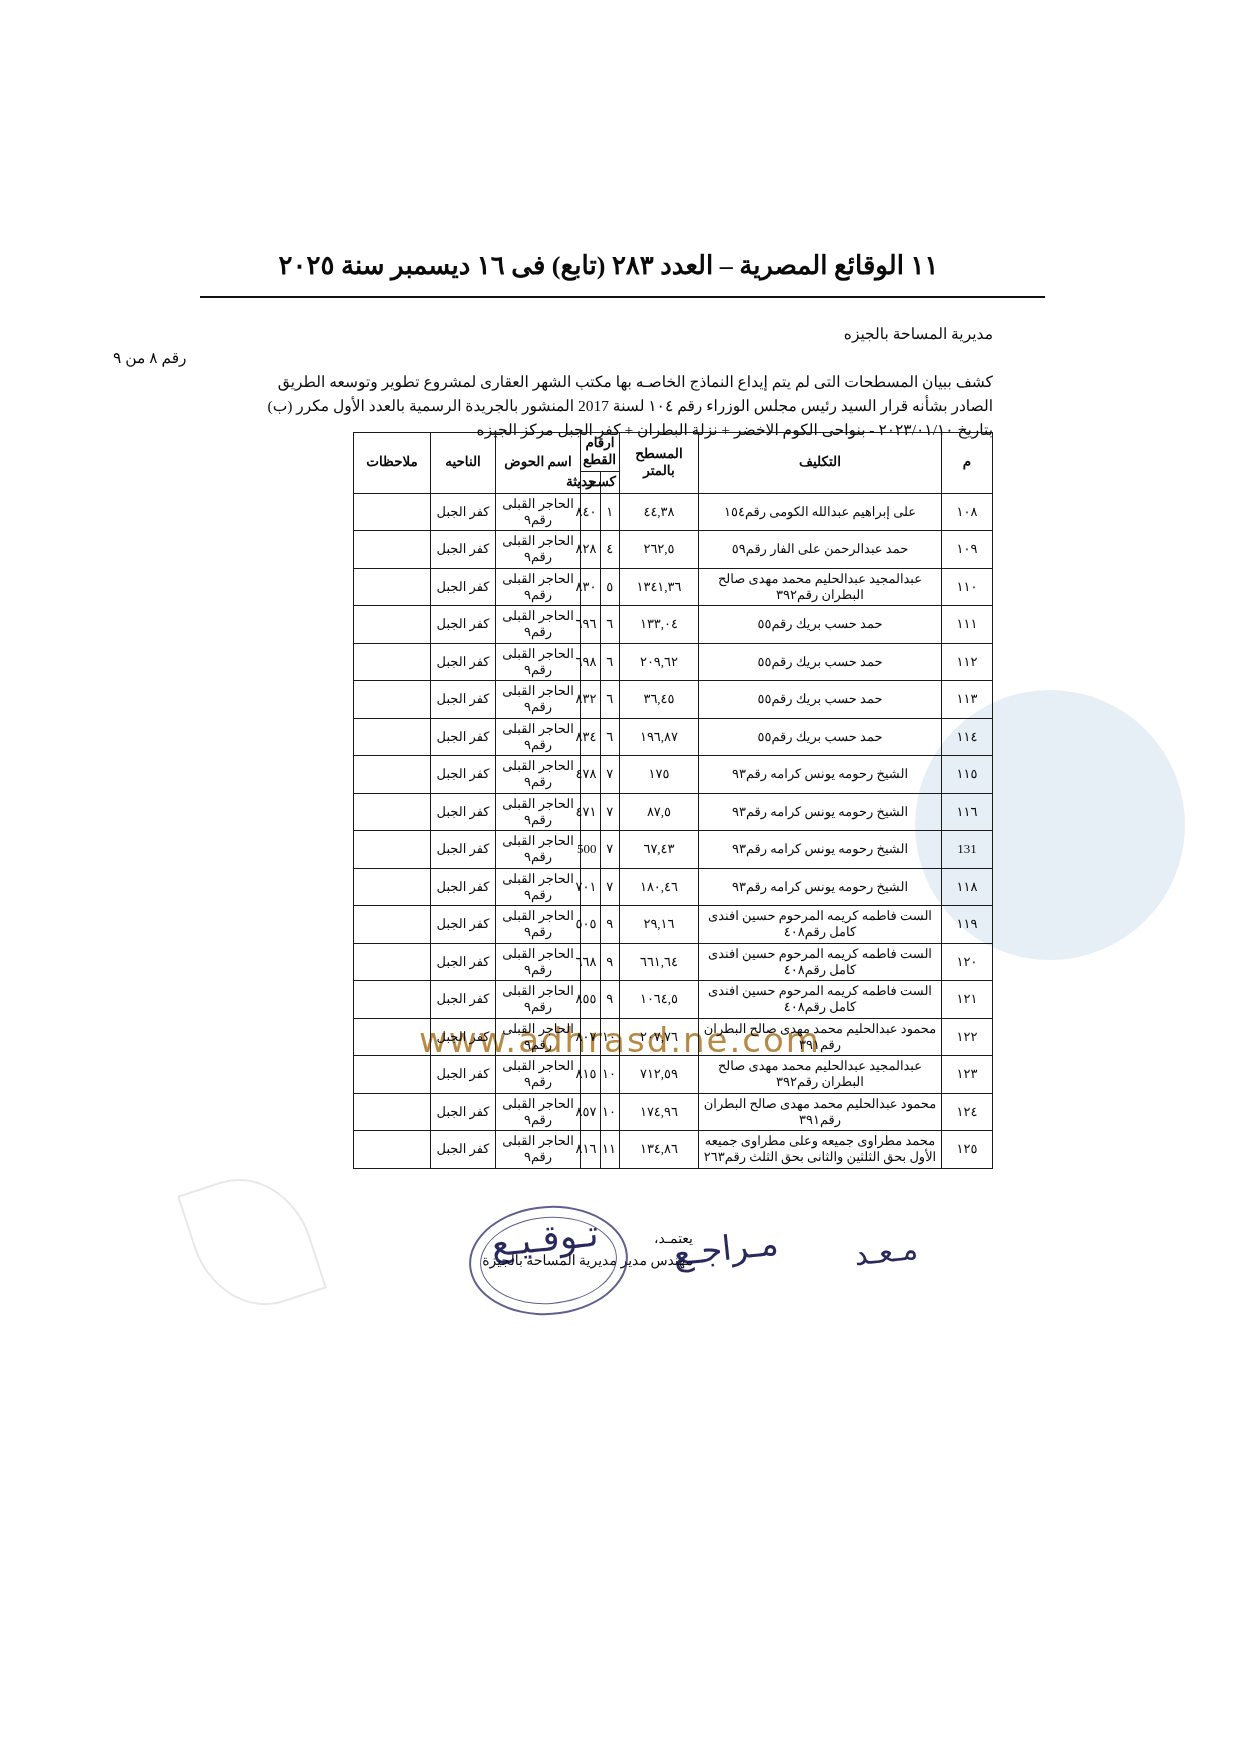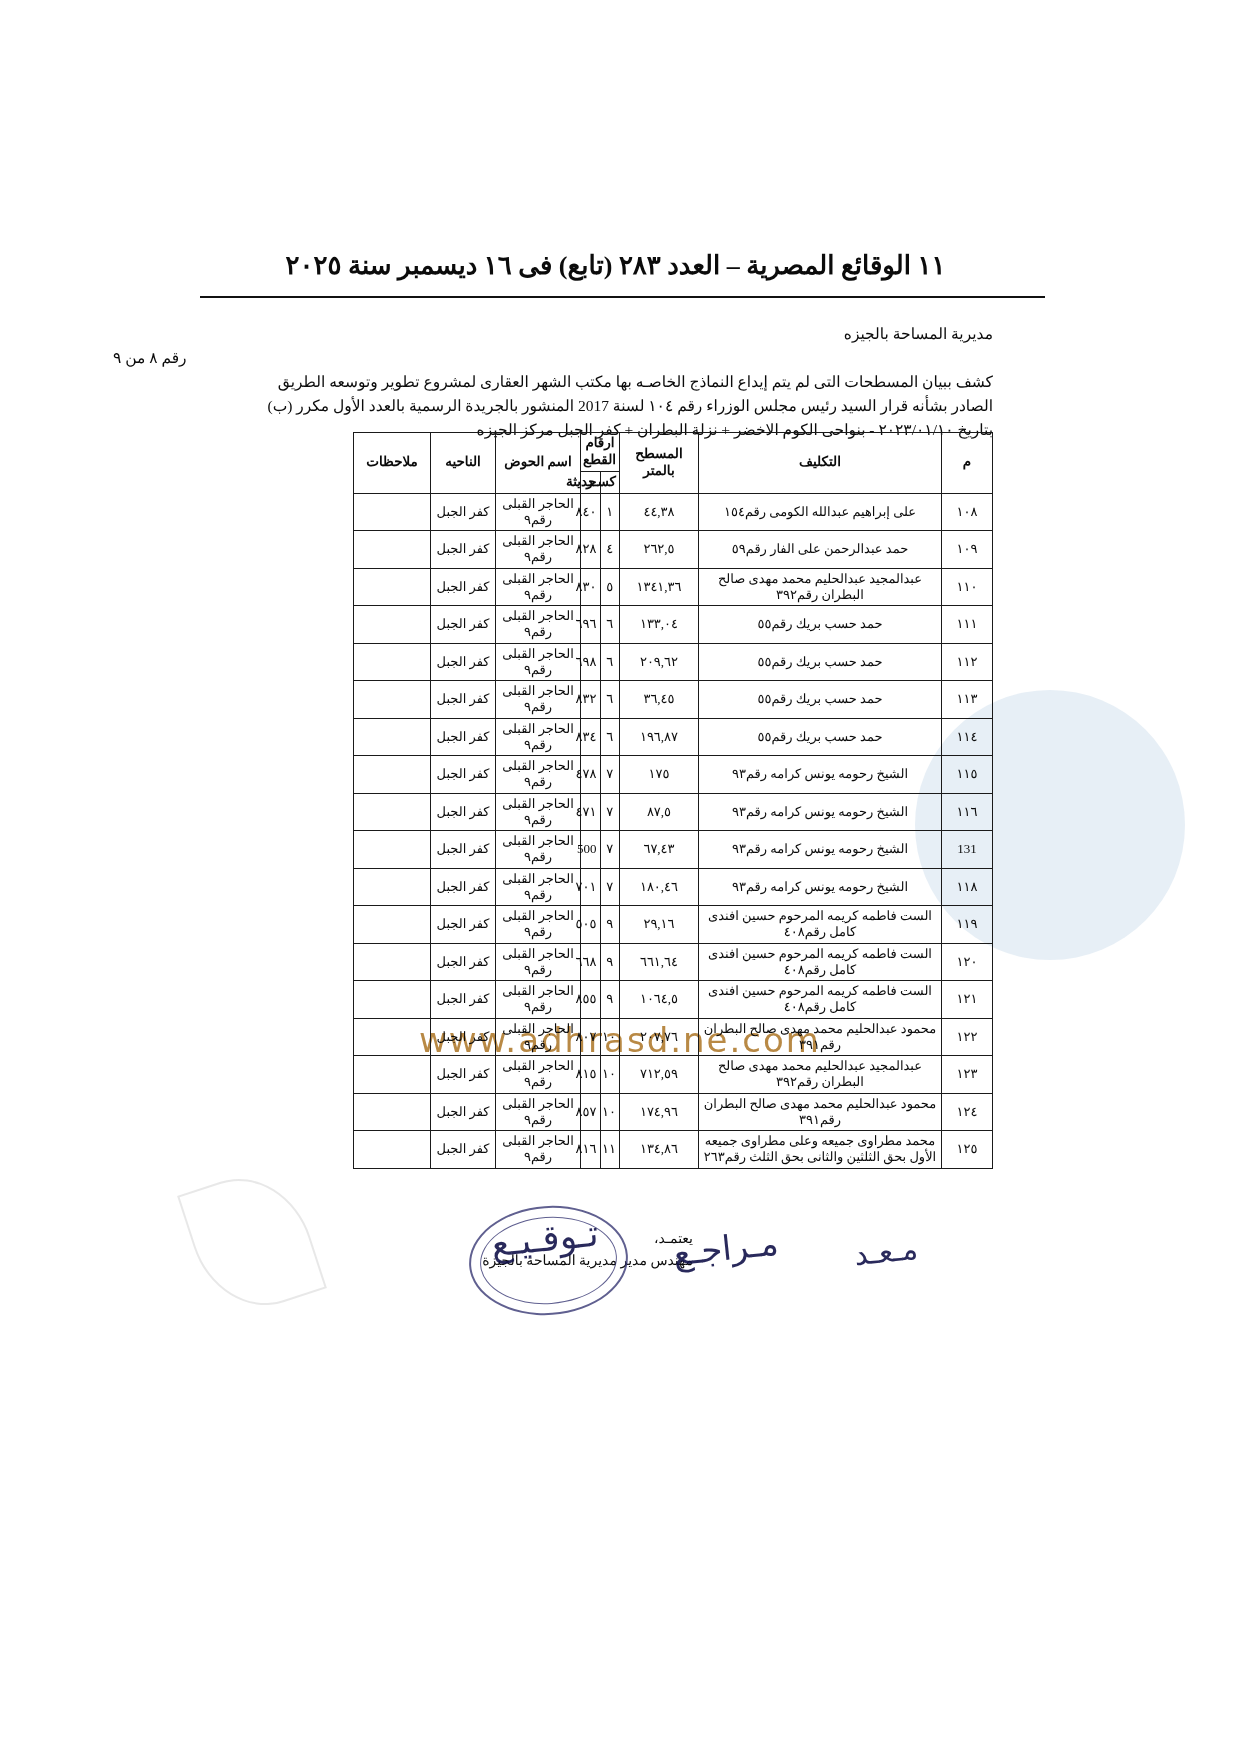--- a/index.html
+++ b/index.html
@@ -76,21 +76,21 @@
   
   .page {
     position: relative;
     z-index: 2;
     padding: 0;
   }
 
   .header-line {
     position: absolute;
     top: 250px;
-    left: 212px;
+    left: 205px;
     width: 845px;
     text-align: center;
     font-size: 26px;
     font-weight: bold;
     letter-spacing: 0px;
     direction: rtl;
   }
   .header-rule {
     position: absolute;
     top: 296px;

